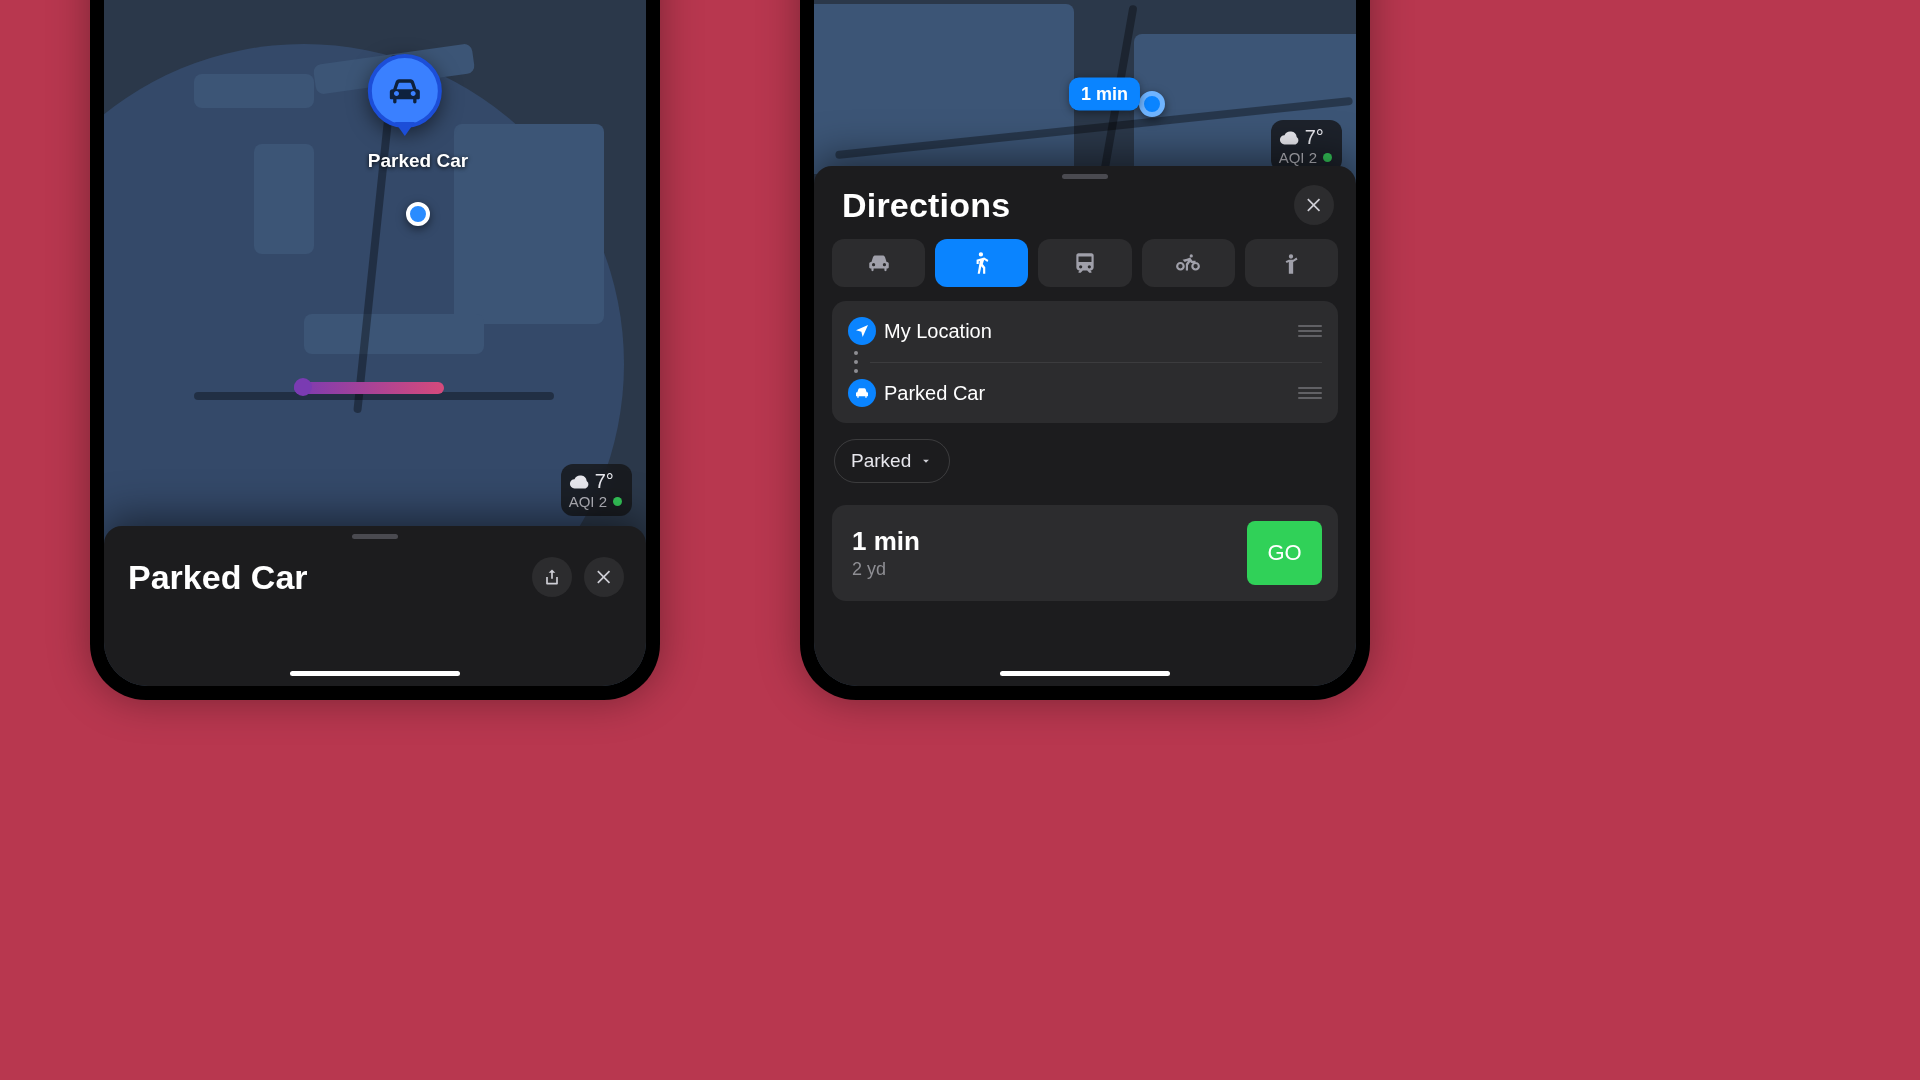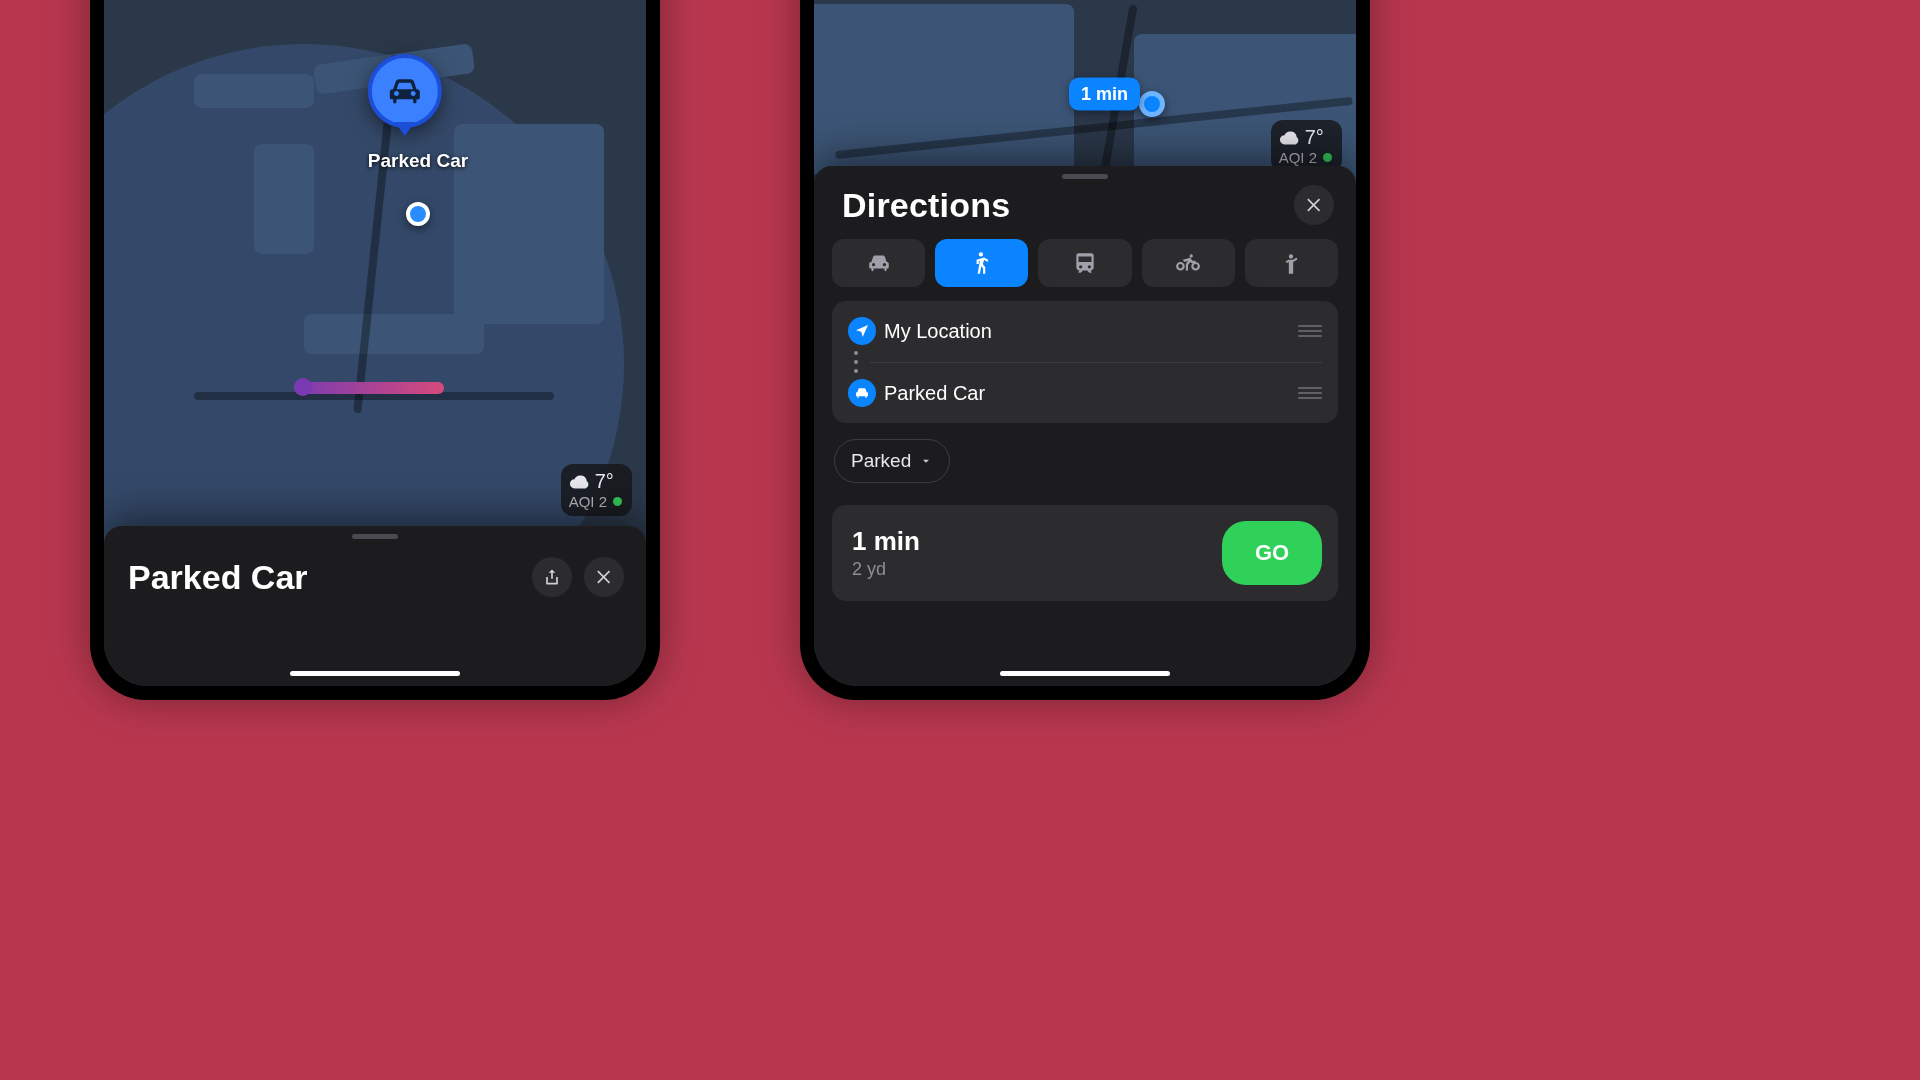--- a/index.html
+++ b/index.html
@@ -186,23 +186,23 @@
 
   .result {
     margin-top:22px;
     background:#2c2c2e; border-radius:14px;
     display:flex; align-items:center; justify-content:space-between;
     padding:16px 16px 16px 20px;
   }
   .result .txt .t1 { color:#fff; font-size:26px; font-weight:700;}
   .result .txt .t2 { color:#8e8e93; font-size:18px; margin-top:2px;}
   .go-btn {
-    background:#30d158; color:#fff; font-weight:700;
-    font-size:22px; border:none; border-radius:24px;
-    width:100px; height:64px; cursor:pointer;
+    background:#30d158; color:#fff; font-weight:400;
+    font-size:22px; border:none; border-radius:8px;
+    width:75px; height:64px; cursor:pointer;
   }
 </style>
 </head>
 <body>
 
 <div class="phone left">
   <div class="phone-inner">
     <div class="map">
       <div class="radius" style="left:-120px; top:270px; width:640px; height:640px;"></div>
       <div class="shape" style="left:90px; top:300px; width:120px; height:34px;"></div>

